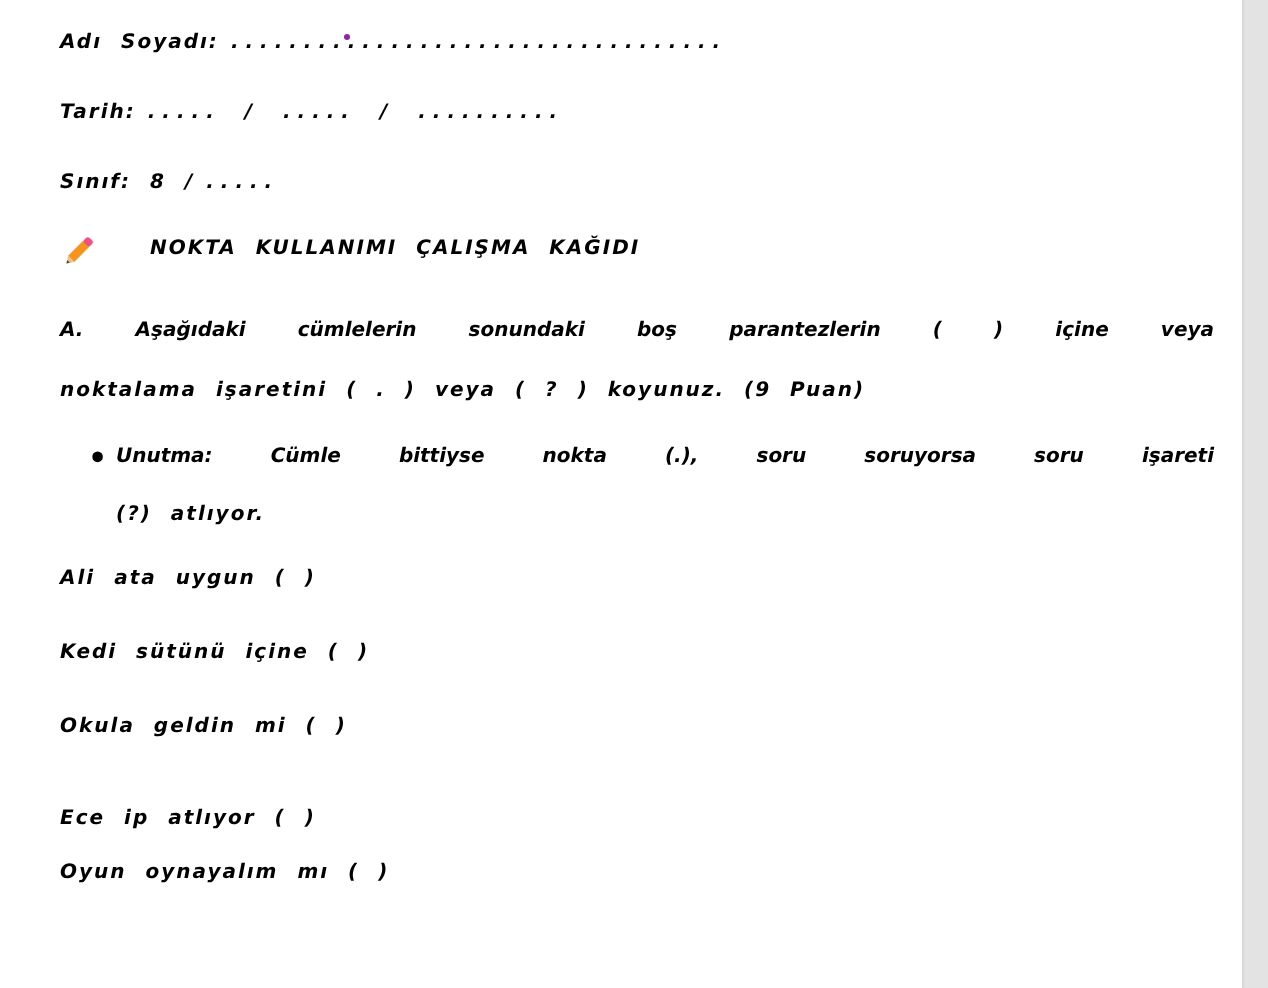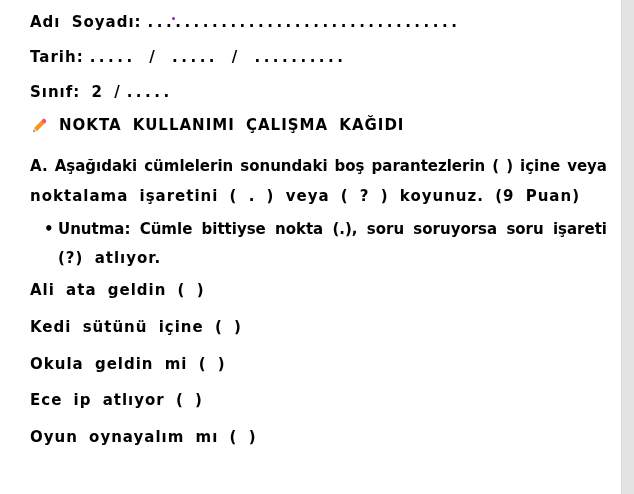--- a/index.html
+++ b/index.html
@@ -4,30 +4,31 @@
 <style>
   html,body{margin:0;padding:0;}
   body{
     width:634px;height:494px;position:relative;overflow:hidden;
     background:#ffffff;color:#000000;
     font-family:"DejaVu Sans","Liberation Sans",sans-serif;
     font-weight:bold;
   }
   .line{
     position:absolute;left:30px;
-    font-size:15px;line-height:20px;
+    font-size:10px;line-height:20px;
     letter-spacing:1px;word-spacing:5px;
     white-space:nowrap;
+    font-style:italic;
   }
   .just{
     white-space:normal;letter-spacing:0;word-spacing:0;
     text-align:justify;text-align-last:justify;
   }
   .dots{letter-spacing:3.5px;margin-left:6px;}
-  .title-line{display:flex;align-items:flex-start;gap:9px;letter-spacing:1px;}
+  .title-line{display:flex;align-items:flex-start;gap:25px;letter-spacing:1px;}
   .pencil{width:20px;height:20px;flex:0 0 auto;}
   .pencil svg{display:block;}
   .bullet-dot{position:absolute;left:44px;font-size:15px;line-height:20px;}
   .stray-dot{
     position:absolute;left:172px;top:17px;width:3px;height:3px;
     border-radius:50%;background:#8e24aa;
   }
   .gutter{
     position:absolute;right:0;top:0;width:12px;height:494px;
     background:#e3e3e3;border-left:1px solid #d8d8d8;
@@ -41,21 +42,21 @@
   <div class="line" style="top:12px">
     <span>Adı Soyadı:</span><span class="dots">..................................</span>
   </div>
   <div class="stray-dot"></div>
 
   <div class="line" style="top:47px">
     <span>Tarih:</span><span class="dots">..... / ..... / ..........</span>
   </div>
 
   <div class="line" style="top:82px">
-    <span>Sınıf: 2 /</span><span class="dots">.....</span>
+    <span>Sınıf: 8 /</span><span class="dots">.....</span>
   </div>
 
   <div class="line title-line" style="top:115px">
     <span class="pencil">
       <svg width="20" height="20" viewBox="0 0 24 24" aria-hidden="true">
         <g transform="rotate(-45 12 12)">
           <rect x="4.5" y="9.4" width="13" height="5.2" fill="#F7941E"></rect>
           <rect x="16.8" y="9.4" width="4.4" height="5.2" rx="1.8" fill="#F25081"></rect>
           <polygon points="0.5,12 4.5,9.4 4.5,14.6" fill="#EFC087"></polygon>
           <polygon points="0.5,12 2.3,10.85 2.3,13.15" fill="#4d4d4d"></polygon>
@@ -65,21 +66,21 @@
     <span>NOKTA KULLANIMI ÇALIŞMA KAĞIDI</span>
   </div>
 
   <div class="line just" style="top:156px;width:577px">A. Aşağıdaki cümlelerin sonundaki boş parantezlerin ( ) içine veya</div>
   <div class="line" style="top:186px">noktalama işaretini ( . ) veya ( ? ) koyunuz. (9 Puan)</div>
 
   <span class="bullet-dot" style="top:219px">•</span>
   <div class="line just" style="left:58px;top:219px;width:549px">Unutma: Cümle bittiyse nokta (.), soru soruyorsa soru işareti</div>
   <div class="line" style="left:58px;top:248px">(?) atlıyor.</div>
 
-  <div class="line" style="top:280px">Ali ata geldin ( )</div>
+  <div class="line" style="top:280px">Ali ata uygun ( )</div>
   <div class="line" style="top:317px">Kedi sütünü içine ( )</div>
   <div class="line" style="top:354px">Okula geldin mi ( )</div>
-  <div class="line" style="top:390px">Ece ip atlıyor ( )</div>
+  <div class="line" style="top:400px">Ece ip atlıyor ( )</div>
   <div class="line" style="top:427px">Oyun oynayalım mı ( )</div>
 
   <div class="gutter"></div>
 
 </div>
 
 </body></html>

